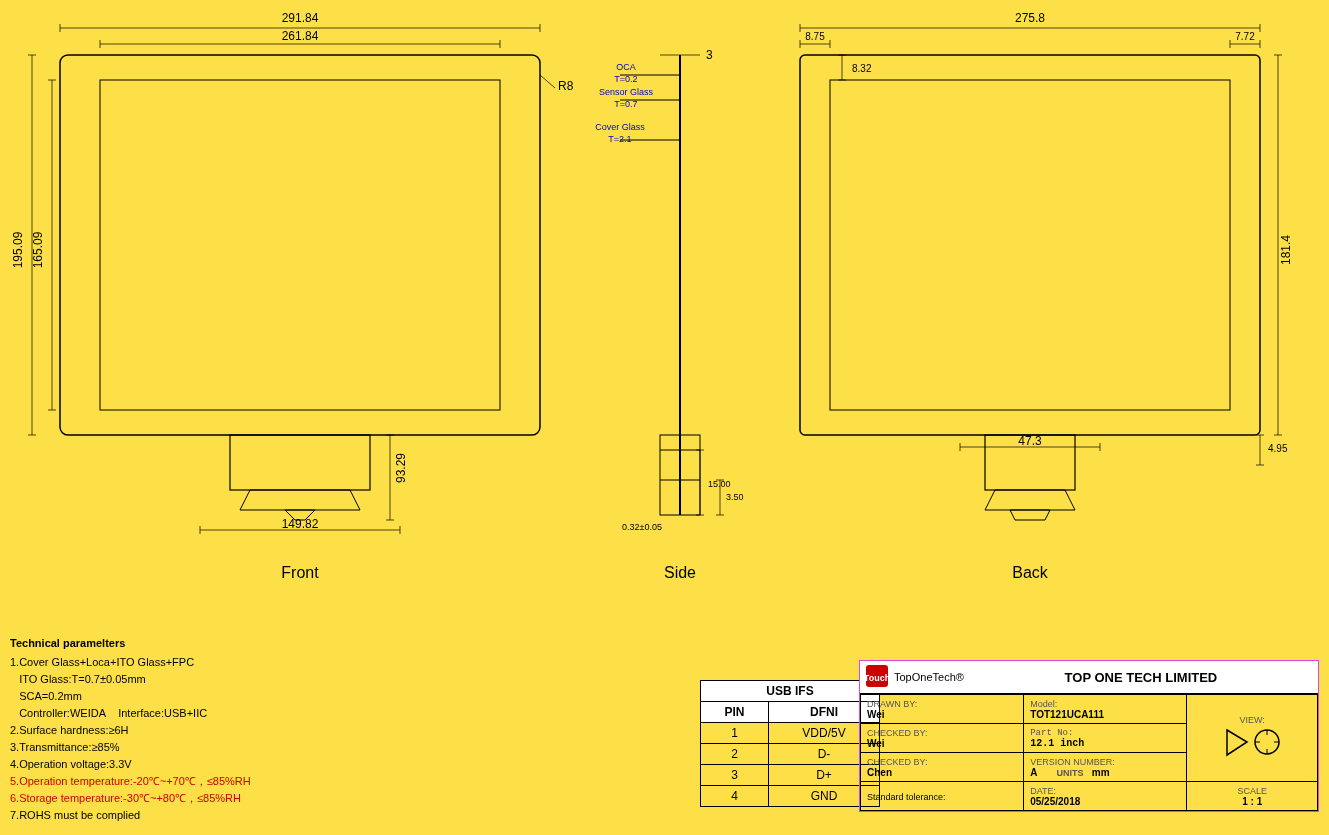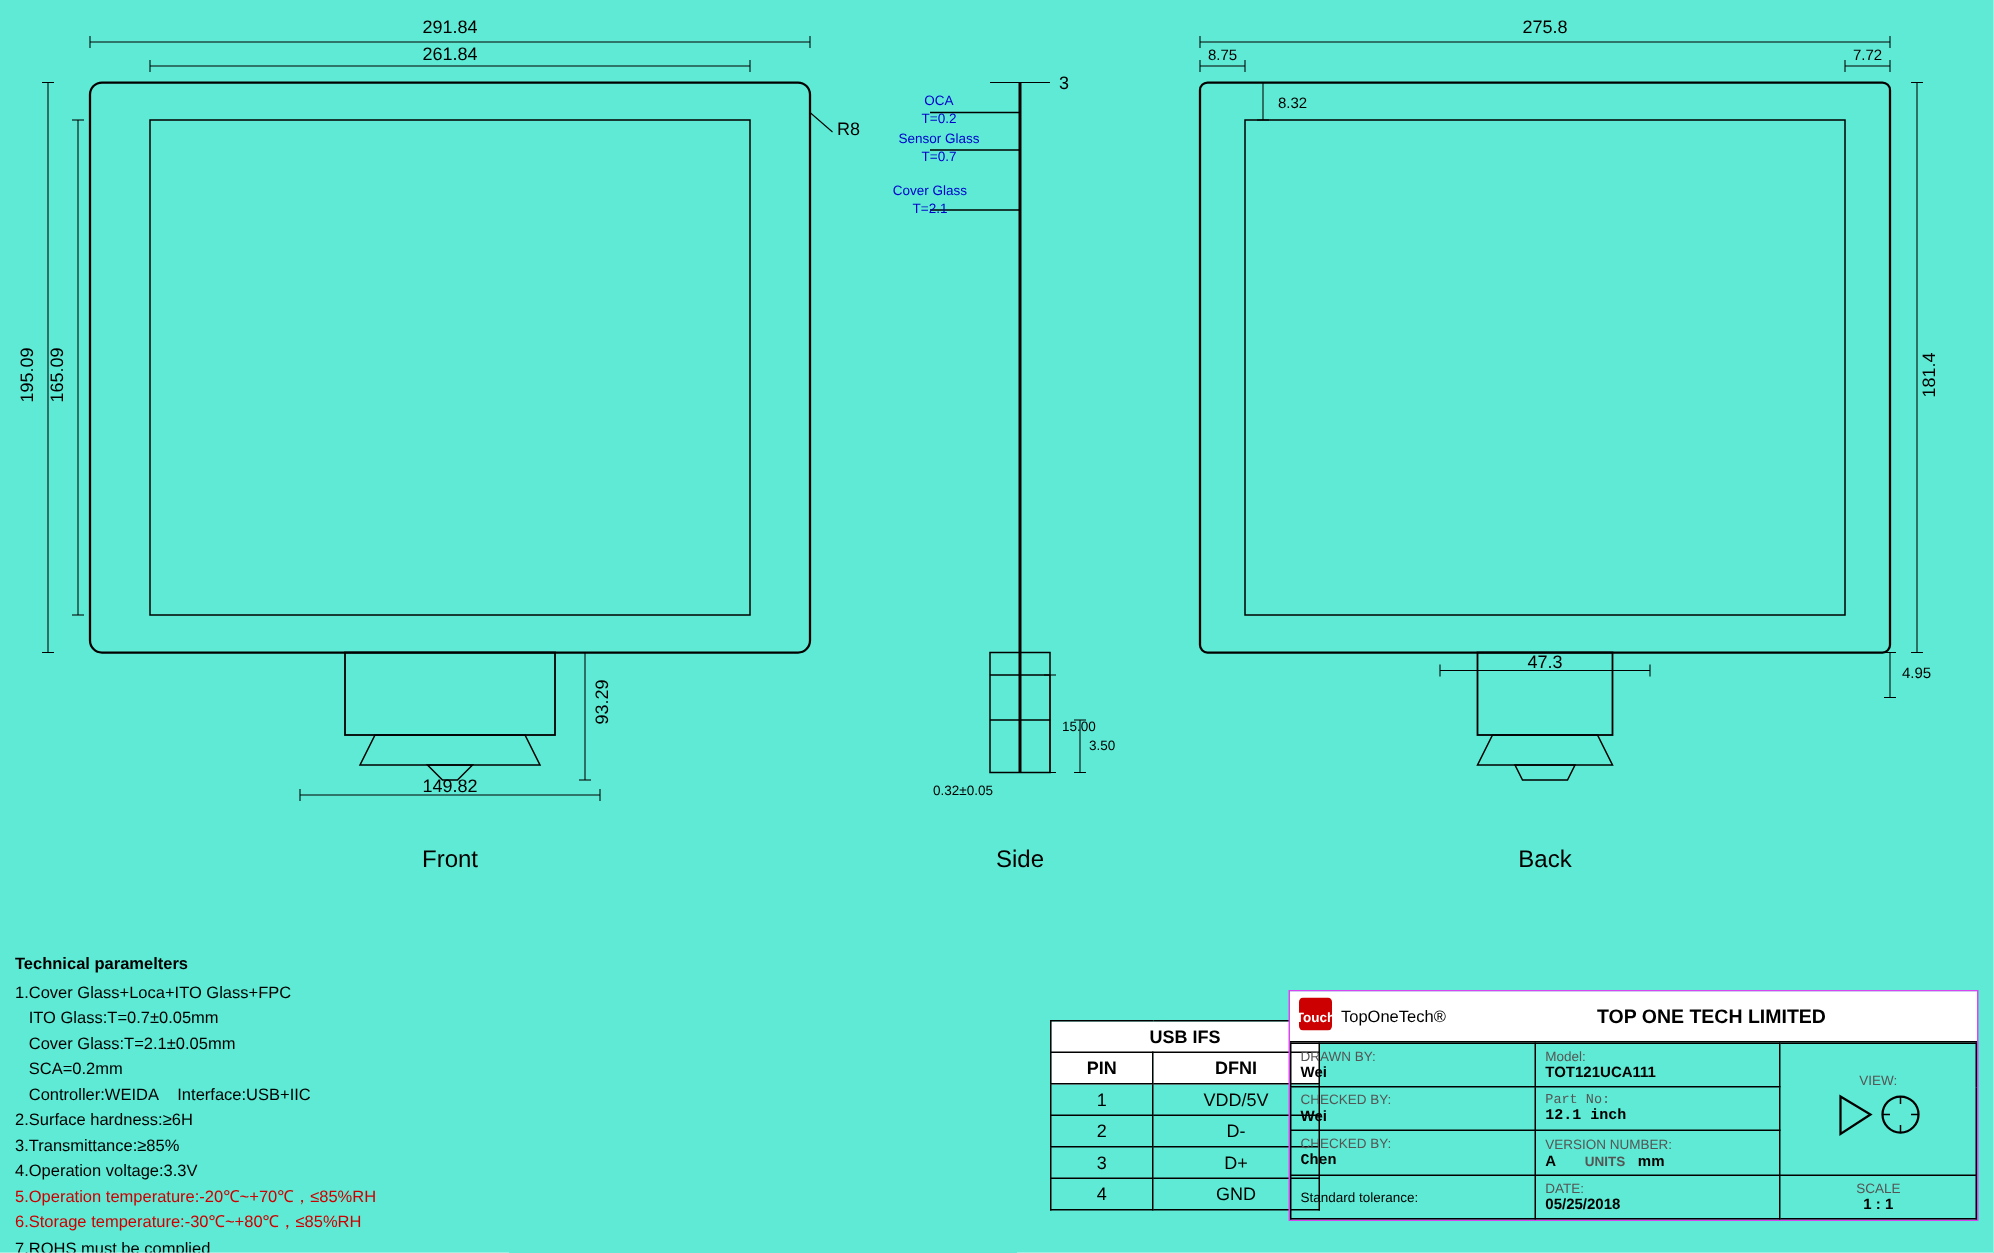--- a/index.html
+++ b/index.html
@@ -11,21 +11,21 @@
       width: 1329px;
       height: 835px;
       overflow: hidden;
       position: relative;
     }
 
     .main-container {
       width: 1329px;
       height: 835px;
       position: relative;
-      background: #5eead4;
+      background: #fde047;
     }
 
     
     .tech-params {
       position: absolute;
       top: 635px;
       left: 10px;
       width: 400px;
       line-height: 1.55;
       font-size: 11px;
@@ -239,21 +239,20 @@
     <text x="1268" y="452" text-anchor="start" font-size="10" font-family="Arial">4.95</text>
 
     <text x="1030" y="578" text-anchor="middle" font-size="16" font-family="Arial">Back</text>
 
   </svg>
 
   <div class="tech-params">
     <div class="title">Technical paramelters</div>
     <div>1.Cover Glass+Loca+ITO Glass+FPC</div>
     <div>&nbsp;&nbsp;&nbsp;ITO Glass:T=0.7±0.05mm</div>
-    <div>&nbsp;&nbsp;&nbsp;Cover Glass:T=2.1±0.05mm</div>
     <div>&nbsp;&nbsp;&nbsp;SCA=0.2mm</div>
     <div>&nbsp;&nbsp;&nbsp;Controller:WEIDA&nbsp;&nbsp;&nbsp;&nbsp;Interface:USB+IIC</div>
     <div>2.Surface hardness:≥6H</div>
     <div>3.Transmittance:≥85%</div>
     <div>4.Operation voltage:3.3V</div>
     <div style="color:#cc0000;">5.Operation temperature:-20℃~+70℃，≤85%RH</div>
     <div style="color:#cc0000;">6.Storage temperature:-30℃~+80℃，≤85%RH</div>
     <div>7.ROHS must be complied</div>
 
   </div>
@@ -335,21 +334,21 @@
           <span style="font-weight:bold;">Wei</span>
         </td>
         <td style="border:1px solid #000;padding:3px 6px;font-family:Liberation Mono, monospace;">
           <span style="font-size:9px;color:#555;">Part No:</span><br>
           <span style="font-weight:bold;">12.1 inch</span>
         </td>
       </tr>
       <tr>
         <td style="border:1px solid #000;padding:3px 6px;">
           <span style="font-size:9px;color:#555;">CHECKED BY:</span><br>
-          <span style="font-weight:bold;font-family:Liberation Mono, monospace;">Chen</span>
+          <span style="font-weight:bold;">Chen</span>
         </td>
         <td style="border:1px solid #000;padding:3px 6px;">
           <span style="font-size:9px;color:#555;">VERSION NUMBER:</span><br>
           <span style="font-weight:bold;">
             <span>A</span>
             &nbsp;&nbsp;&nbsp;&nbsp;&nbsp;
             <span style="font-size:9px;color:#555;">UNITS</span>
             &nbsp;
             <span>mm</span>
           </span>

